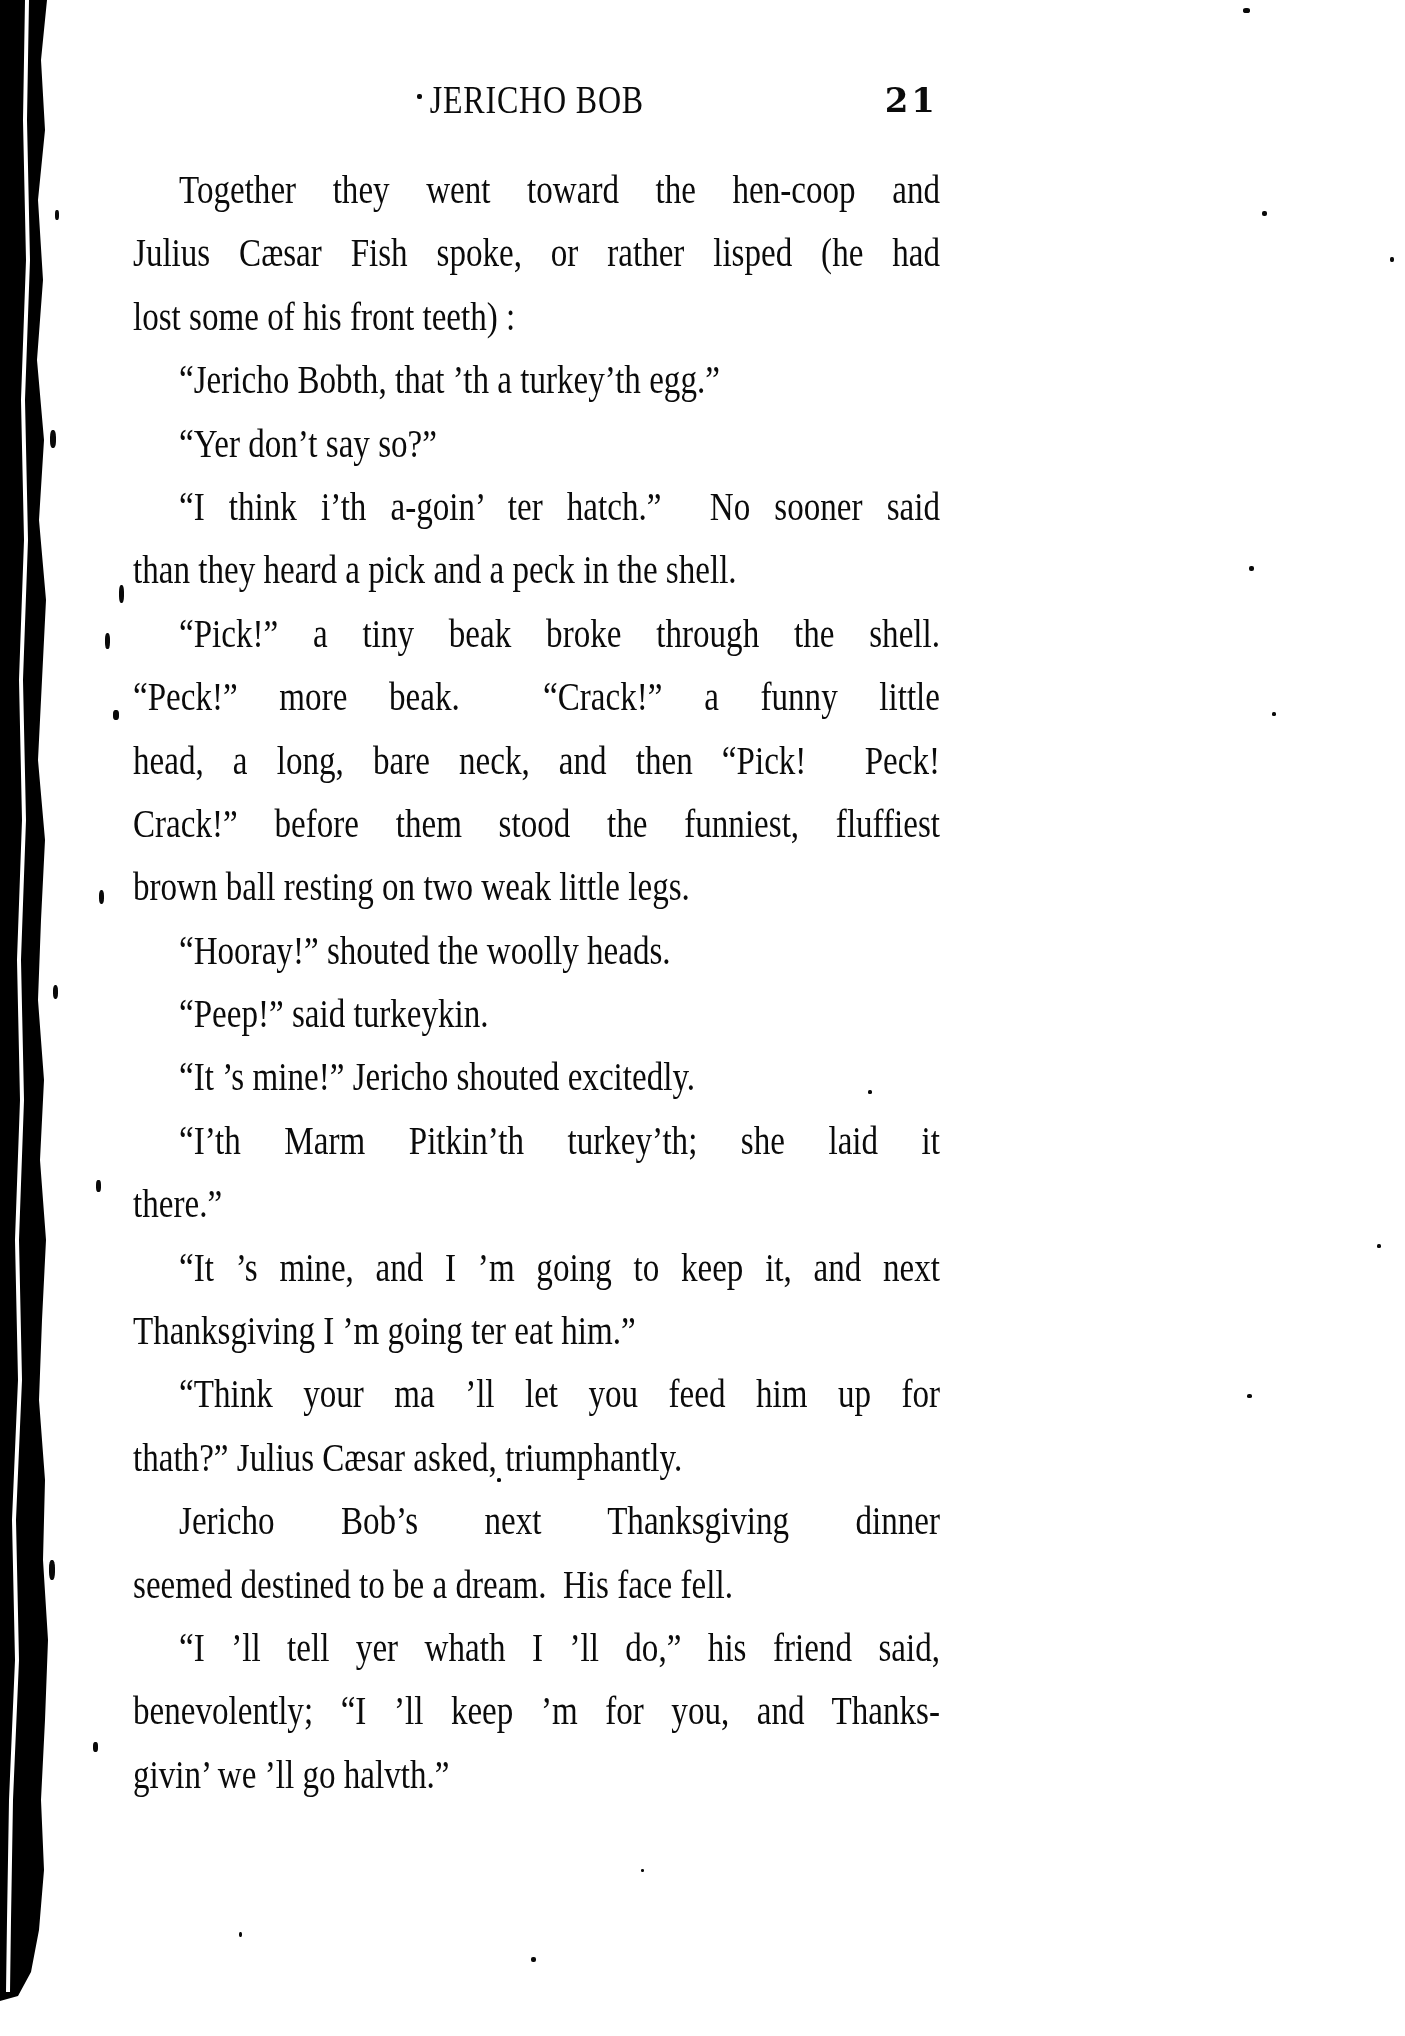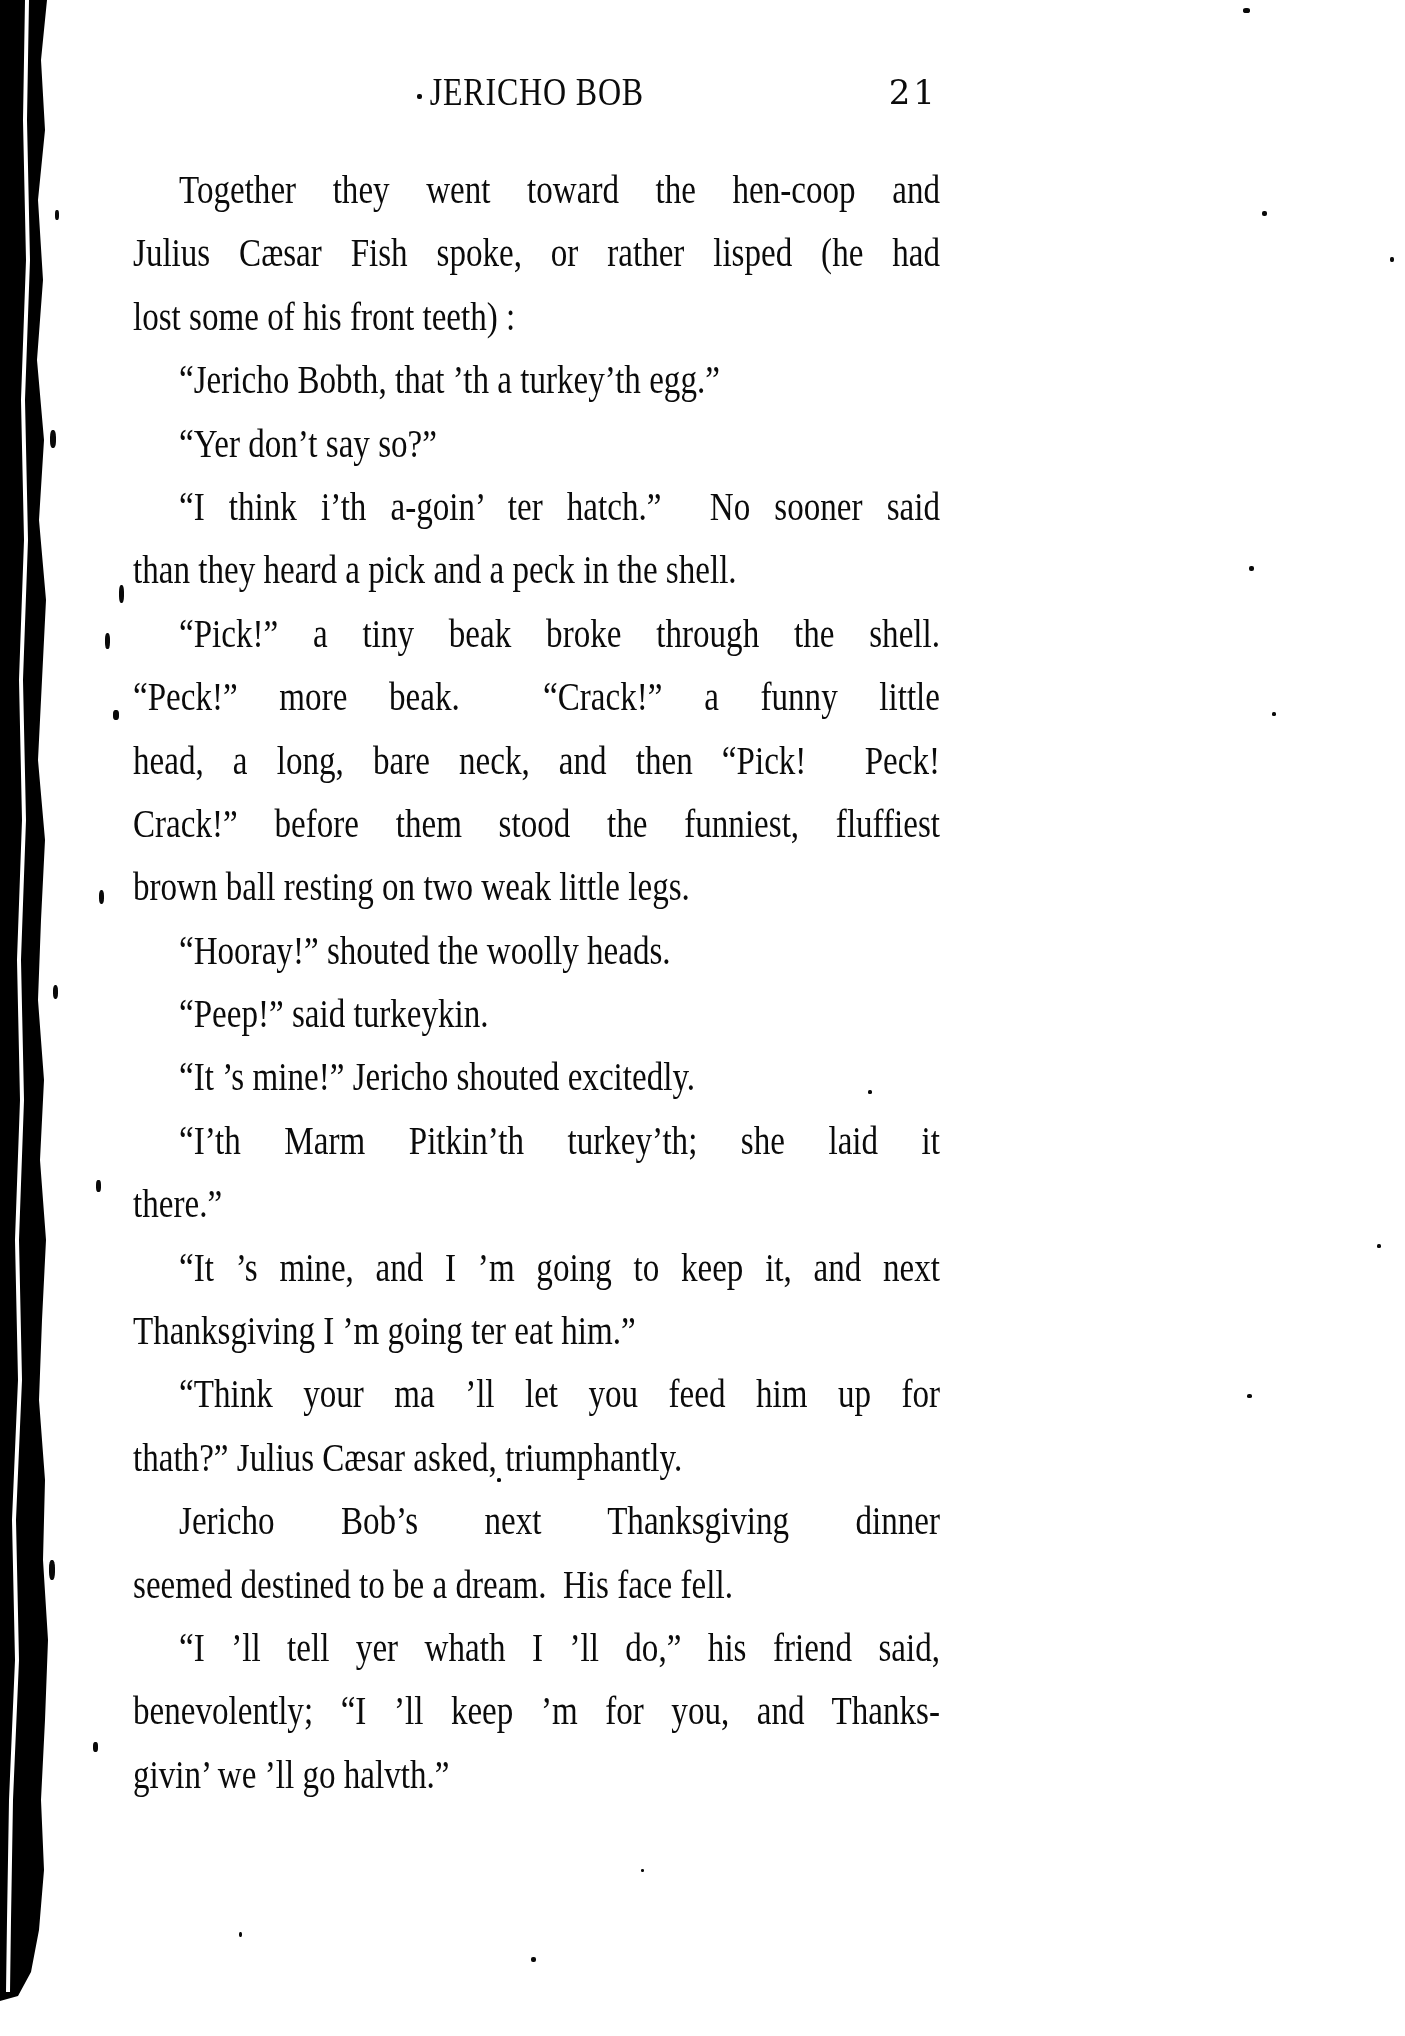--- a/index.html
+++ b/index.html
@@ -6,33 +6,33 @@
   #scan-page{
     position:relative;
     width:1405px;height:2036px;
     background:#ffffff;
     overflow:hidden;
     font-family:"Liberation Serif", serif;
     color:#0b0b0b;
   }
   
   .runhead{
-    position:absolute;left:133px;top:68px;width:807px;height:46px;
+    position:absolute;left:133px;top:76px;width:807px;height:46px;
   }
   .runhead .title{
     display:block;text-align:center;
     font-size:40px;letter-spacing:1px;
   }
   .runhead .title span{
     display:inline-block;transform:scaleX(0.80);transform-origin:center;
     white-space:nowrap;
   }
   .runhead .folio{
     position:absolute;right:2px;top:4px;
-    font-size:34px;font-weight:400;letter-spacing:3px;
+    font-size:34px;font-weight:700;letter-spacing:3px;
     font-family:"DejaVu Serif", serif;
     text-align:center;
   }
   
   .text-block{
     position:absolute;left:133px;top:158px;
     width:1000px;
     transform:scaleX(0.807);
     transform-origin:0 0;
     font-size:41px;

